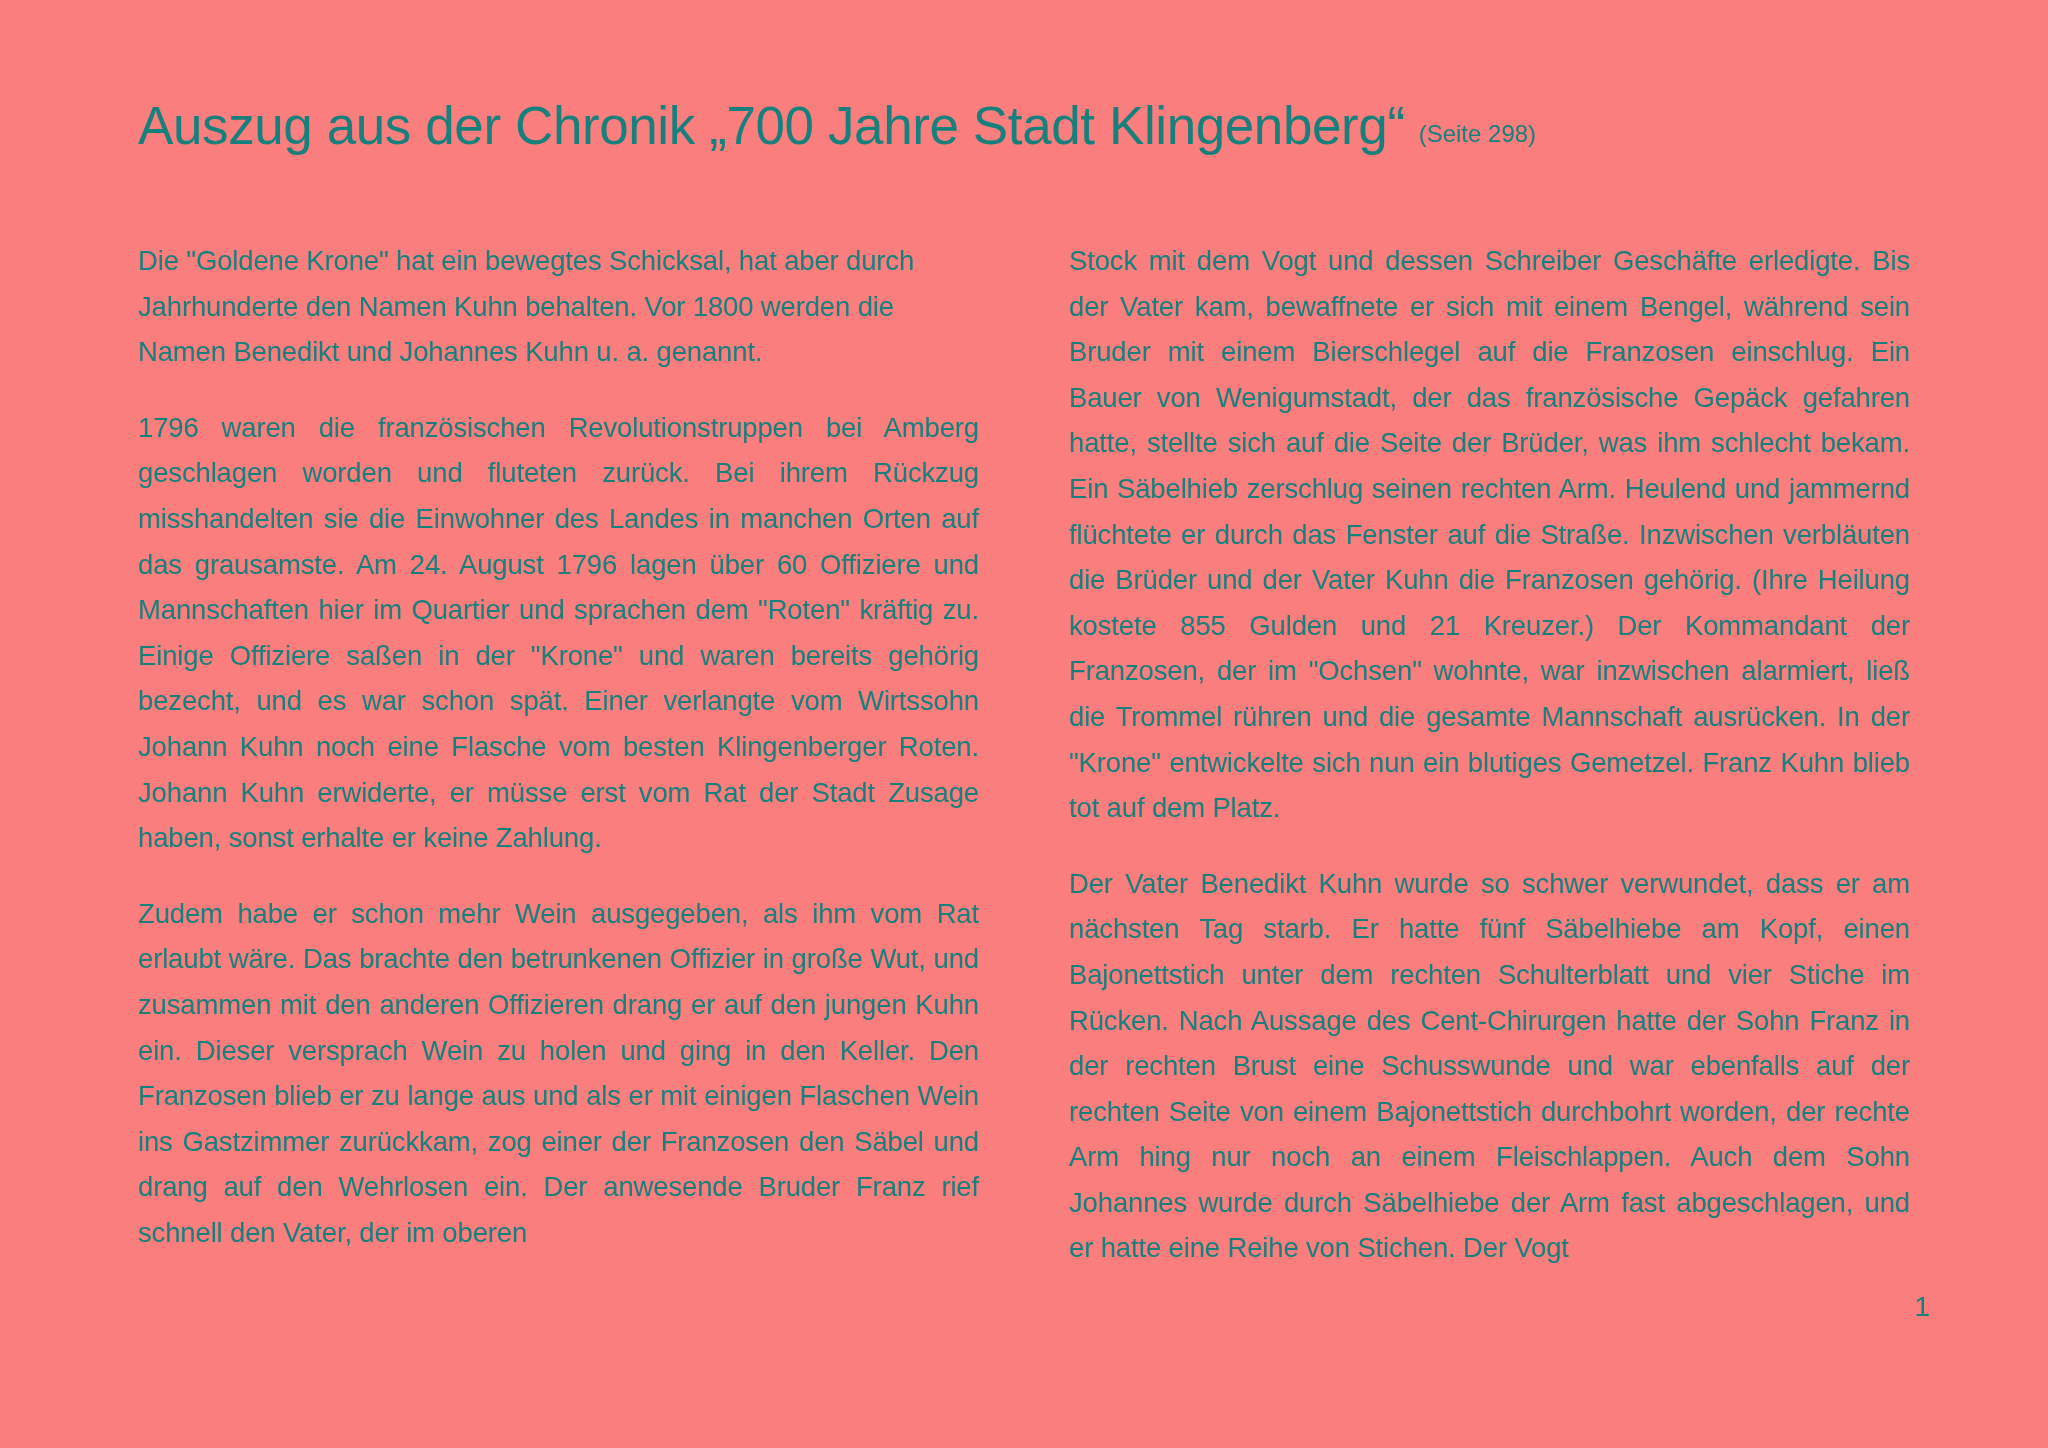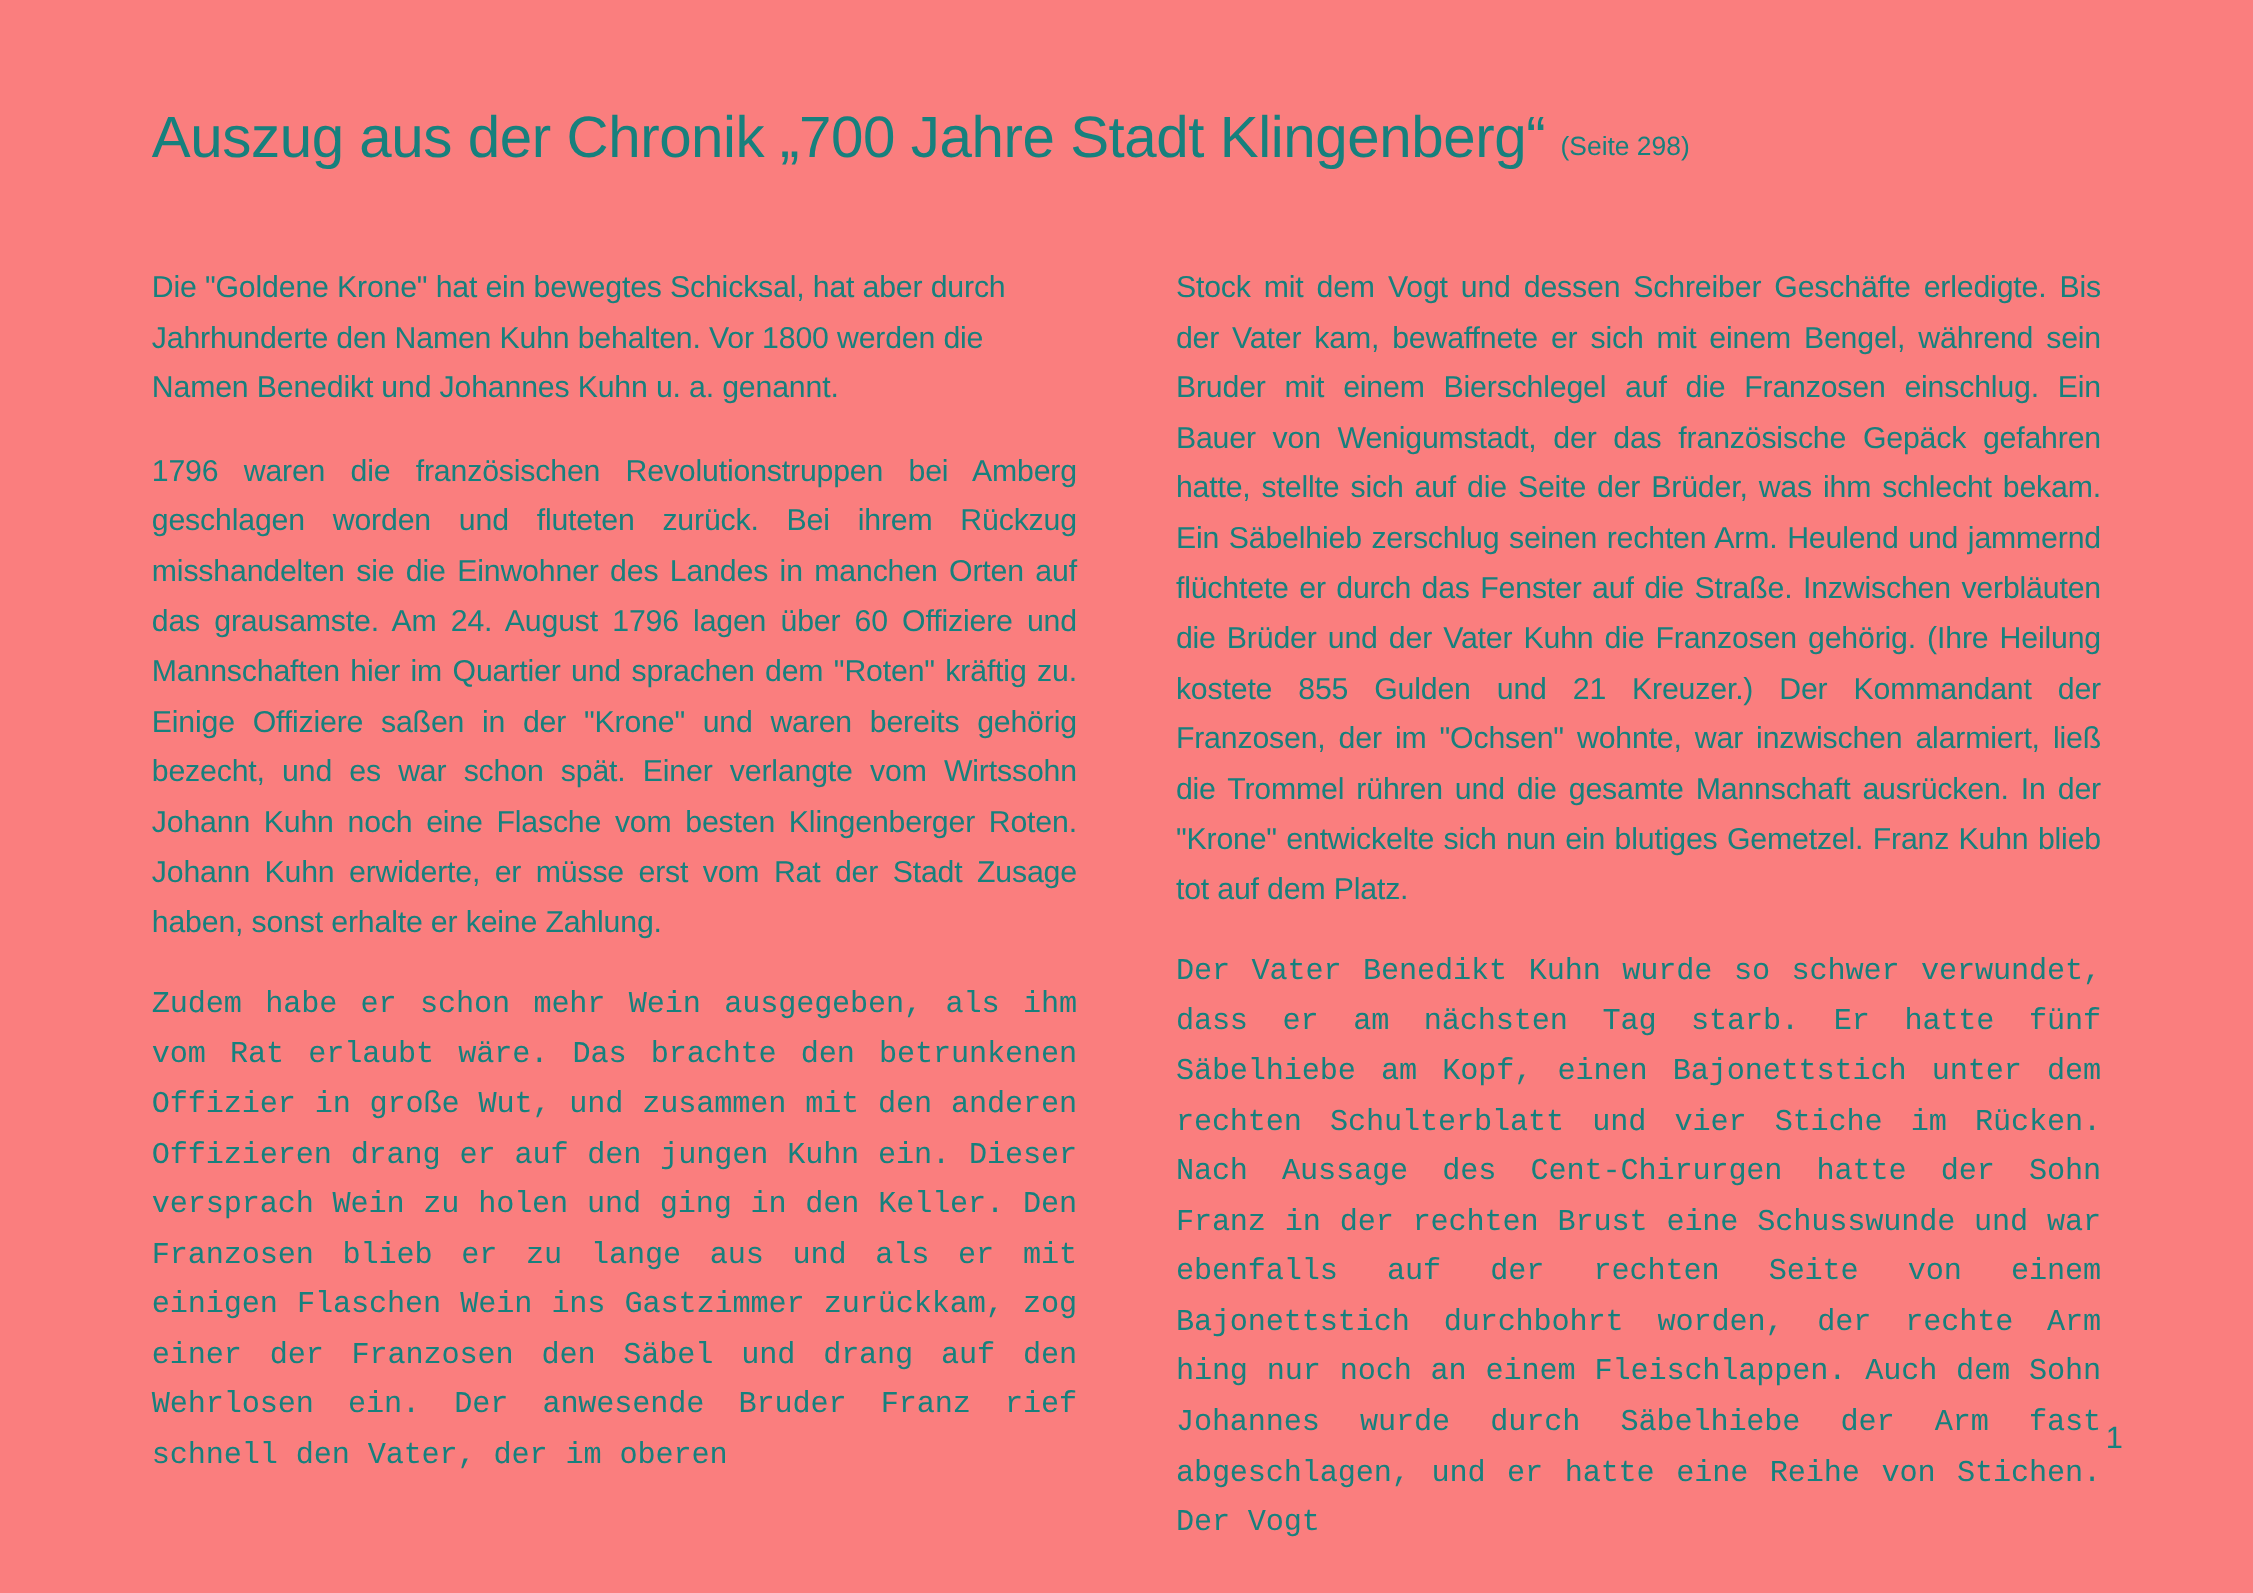--- a/index.html
+++ b/index.html
@@ -62,21 +62,20 @@
     font-size: 27.5px;
     line-height: 45.6px;
     text-align: justify;
     text-justify: inter-word;
     letter-spacing: -0.15px;
     color: #17807d;
     hyphens: none;
   }
   .col p:last-child {
     margin-bottom: 17px;
-    font-family: Liberation Mono, monospace;
   }
   .col p.nojust {
     text-align: left;
   }
   .page-number {
     position: absolute;
     right: 118px;
     top: 1293px;
     font-size: 28px;
     line-height: 1;

